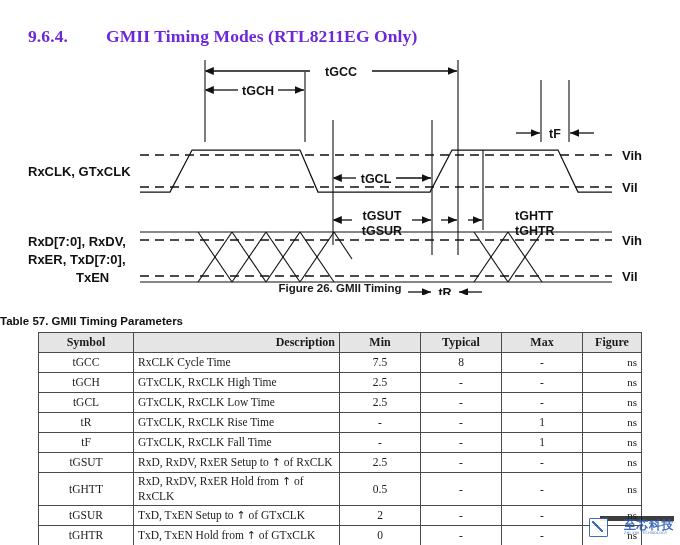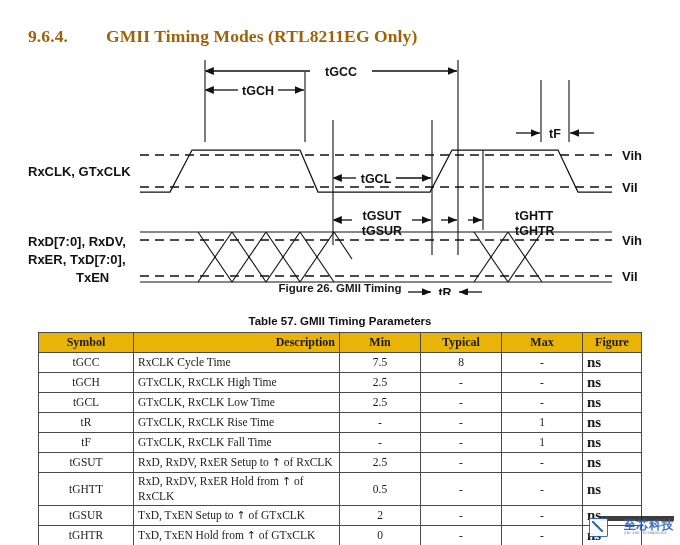--- a/index.html
+++ b/index.html
@@ -9,68 +9,67 @@
     font-family:"Liberation Serif", serif;
     position:relative;
     overflow:hidden;
   }
   .page{position:absolute;inset:0;}
 
   
   .heading{
     position:absolute;left:28px;top:26px;
     font-family:"Liberation Serif", serif;
-    font-weight:bold;font-size:17.5px;color:#a16207;
+    font-weight:bold;font-size:17.5px;color:#6d28d9;
     letter-spacing:.1px;white-space:nowrap;
   }
   .heading .num{display:inline-block;width:78px;}
 
   
   .figure{position:absolute;left:0;top:50px;width:680px;height:245px;}
   .figure svg{display:block;}
 
   .figcaption{
     position:absolute;left:0;top:258px;width:680px;
     text-align:center;
     font-family:"Liberation Sans", sans-serif;
     font-weight:bold;font-size:11.5px;color:#1a1a1a;margin-top:24px;
   }
 
   
   .tabcaption{
     position:absolute;left:0;top:315px;width:680px;
-    text-align:center;
     font-family:"Liberation Sans", sans-serif;
     font-weight:bold;font-size:11.5px;color:#111;
   }
   table.params{
     position:absolute;left:38px;top:332px;
     width:604px;
     border-collapse:collapse;
     font-family:"Liberation Serif", serif;
     font-size:11.5px;color:#1b1b1b;
     background:#fff;
   }
   table.params th,table.params td{
     border:1px solid #4a4a4a;
     padding:1px 4px;
     height:17px;
     line-height:15px;
   }
   table.params thead th{
     font-weight:bold;
     text-align:center;
-    background:#eab308;
+    background:#e5e5e5;
     font-size:12px;
   }
   table.params thead th.desc{text-align:right;padding-left:8px;}
   td.sym{text-align:center;width:86px;}
   td.desc{text-align:left;padding-left:8px;}
   td.num{text-align:center;width:72px;}
-  td.units{text-align:left;width:50px;font-size:15px;font-weight:bold;}
+  td.units{text-align:right;width:50px;font-size:11px;}
   th.c-sym{width:86px;}
   th.c-num{width:72px;}
   th.c-units{width:50px;}
   .uparrow{font-family:"DejaVu Sans",sans-serif;font-size:11px;}
 
   
   .watermark{
     position:absolute;right:6px;bottom:8px;
     display:flex;align-items:center;gap:16px;
     opacity:.92;

